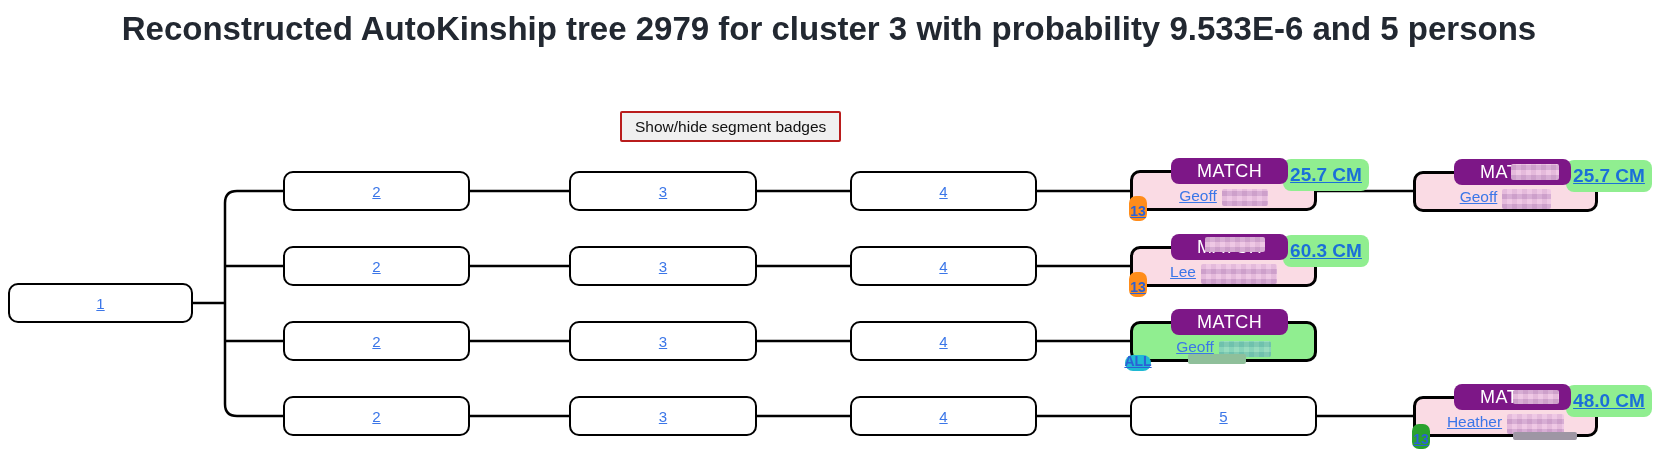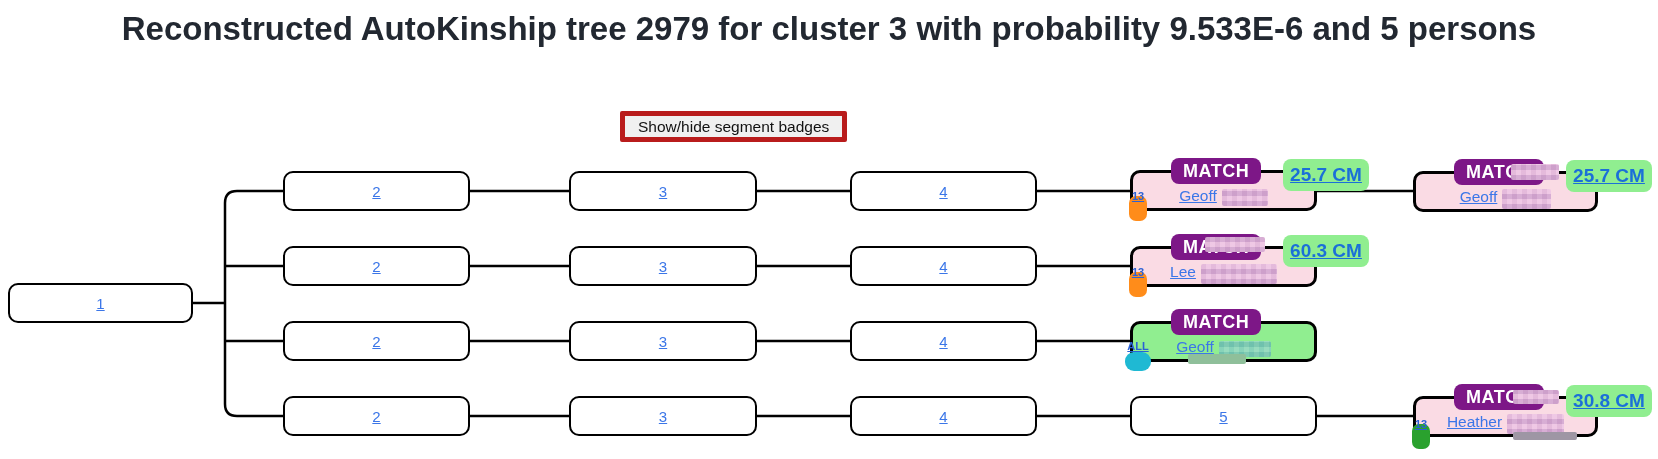--- a/index.html
+++ b/index.html
@@ -5,43 +5,43 @@
   html,body{margin:0;padding:0;background:#ffffff;}
   .page{position:relative;width:1658px;height:459px;overflow:hidden;
         font-family:"Liberation Sans",sans-serif;background:#fff;}
 
   
   .title{position:absolute;top:6px;left:0;width:100%;text-align:center;
          font-size:33px;font-weight:700;color:#222831;line-height:46px;}
 
   
   .toggle-btn{position:absolute;left:620px;top:111px;height:31px;
-              background:#f0f0f0;border:5px solid #b91c1c;border-radius:2px;
+              background:#f0f0f0;border:2px solid #b91c1c;border-radius:2px;
               font-family:"Liberation Sans",sans-serif;font-size:15.5px;color:#111;
               padding:0 13px;cursor:pointer;}
 
   
   svg.wires{position:absolute;left:0;top:0;pointer-events:none;}
   svg.wires path{stroke:#000;stroke-width:2.5;fill:none;}
 
   
   .node{position:absolute;height:40px;background:#fff;border:2px solid #000;
         border-radius:10px;box-sizing:border-box;
         display:flex;align-items:center;justify-content:center;}
   .nlink{color:var(--link-blue);text-decoration:underline;font-size:15px;cursor:pointer;}
 
   
   .match{position:absolute;height:41px;border:3px solid #000;border-radius:10px;
          box-sizing:border-box;display:flex;align-items:center;justify-content:center;
          padding-top:10px;}
   .match.pink{background:var(--match-pink);}
   .match.green{background:var(--match-green);}
 
-  .badge-match{position:absolute;left:38px;top:-15px;height:26px;padding:0 12px;
-               background:var(--match-badge);color:#fff;font-size:18px;font-weight:700;
+  .badge-match{position:absolute;left:38px;top:-15px;height:26px;padding:0 26px;
+               background:var(--match-badge);color:#fff;font-size:18px;font-weight:400;
                letter-spacing:.5px;border-radius:8px;display:flex;align-items:center;
                justify-content:center;z-index:3;}
   .badge-cm{position:absolute;left:150px;top:-14px;height:28px;min-width:86px;
             background:var(--cm-badge);border-radius:8px;display:flex;align-items:center;
             justify-content:center;font-size:19px;font-weight:700;
             color:var(--cm-blue);text-decoration:underline;z-index:2;cursor:pointer;
             box-sizing:border-box;padding:16px 6px;}
 
   .mname{display:flex;align-items:center;white-space:nowrap;}
   .mname a{color:var(--link-blue);text-decoration:underline;font-size:15.5px;cursor:pointer;}
@@ -54,22 +54,22 @@
       repeating-linear-gradient(90deg,#d9aed3 0 5px,#f0cde8 5px 10px);}
   .redact-teal{background:
       repeating-linear-gradient(0deg,rgba(110,190,170,.6) 0 5px,rgba(150,220,190,.6) 5px 10px),
       repeating-linear-gradient(90deg,#72c6b2 0 5px,#9bdcc0 5px 10px);}
   .blur-extra{position:absolute;filter:blur(.7px);border-radius:2px;z-index:4;}
   .strip-gray{background:#9e96a4;}
   .strip-green{background:#8fbf9a;}
 
   
   .seg{position:absolute;display:flex;align-items:flex-end;justify-content:center;
-       border-radius:7px;z-index:4;font-size:11px;font-weight:700;
-       color:#2b61d5;text-decoration:underline;cursor:pointer;padding-bottom:19px;
+       border-radius:7px;z-index:4;font-size:14px;font-weight:700;
+       color:#2b61d5;text-decoration:underline;cursor:pointer;padding-bottom:2px;
        box-sizing:border-box;}
   .seg-orange{background:var(--seg-orange);}
   .seg-cyan{background:var(--seg-cyan);}
   .seg-green{background:var(--seg-green);}
 </style>
 </head>
 <body>
 
 <div class="page">
 
@@ -169,21 +169,21 @@
     <span class="blur-extra strip-green" style="left:55px;bottom:-5px;width:58px;height:10px"></span>
     <a class="seg seg-cyan" style="left:-8px;bottom:-12px;width:26px;height:16px;border-radius:9px">ALL</a>
     <div class="mname">
       <a>Geoff</a>
       <span class="redact redact-teal" style="width:52px;height:16px"></span>
     </div>
   </div>
 
   <div class="match pink" style="left:1413px;top:396px;width:185px">
     <span class="badge-match">MATCH</span>
-    <a class="badge-cm">30.8 CM</a>
+    <a class="badge-cm">48.0 CM</a>
     <span class="blur-extra redact-pink" style="left:97px;top:-9px;width:46px;height:14px"></span>
     <span class="blur-extra strip-gray" style="left:97px;bottom:-6px;width:64px;height:8px"></span>
     <a class="seg seg-green" style="left:-4px;bottom:-15px;width:18px;height:25px">13</a>
     <div class="mname">
       <a>Heather</a>
       <span class="redact redact-pink" style="width:57px;height:20px"></span>
     </div>
   </div>
 
 </div>

